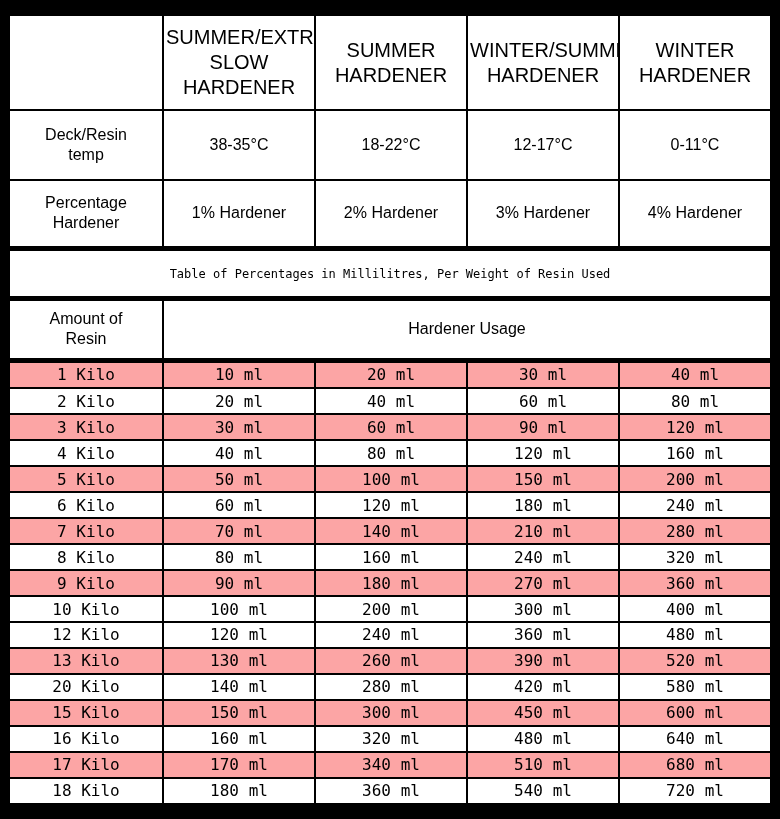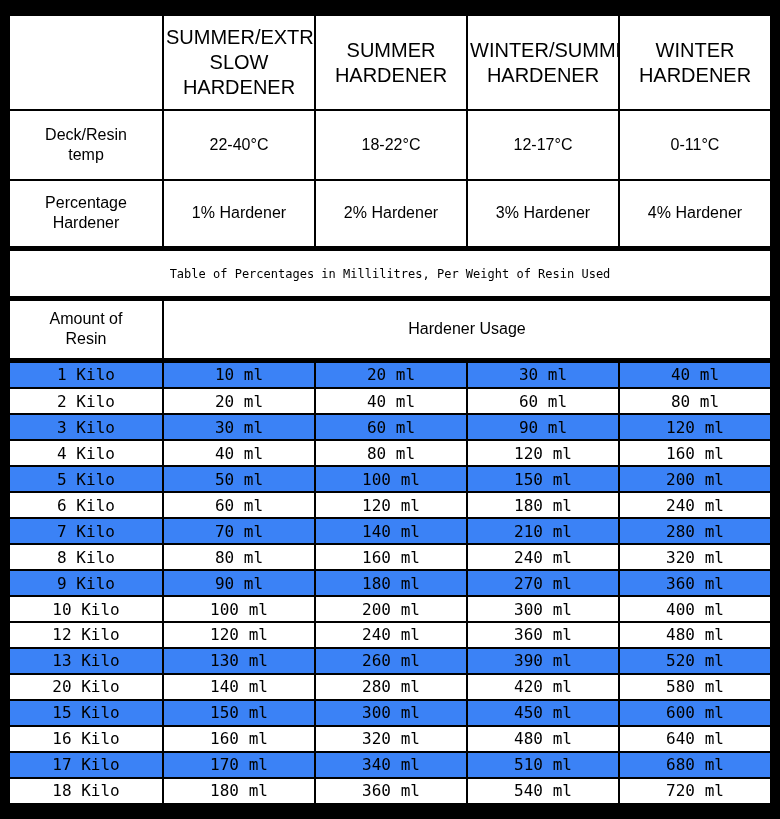--- a/index.html
+++ b/index.html
@@ -43,21 +43,21 @@
     border-top-width: 5px;
     border-bottom-width: 5px;
     font-size: 12px;
   }
   tr.usage-row    { height: 50px; }
   tr.usage-row td {
     border-bottom-width: 5px;
     font-size: 16px;
   }
   tr.data-row td  { font-size: 16px; }
-  tr.data-row.alt td { background: #3b82f6; }
+  tr.data-row.alt td { background: #fca5a5; }
 </style>
 </head>
 <body>
 
 <div class="frame">
   <table class="hardener">
     <colgroup>
       <col class="resin-col">
       <col>
         <col>
@@ -74,21 +74,21 @@
 HARDENER</td>
       <td class="sans wrap">WINTER/SUMMER
 HARDENER</td>
       <td class="sans wrap">WINTER
 HARDENER</td>
     </tr>
 
     <tr class="temp-row">
       <td class="sans wrap">Deck/Resin
 temp</td>
-      <td class="sans">22-40°C</td>
+      <td class="sans">38-35°C</td>
       <td class="sans">18-22°C</td>
       <td class="sans">12-17°C</td>
       <td class="sans">0-11°C</td>
     </tr>
 
     <tr class="pct-row">
       <td class="sans wrap">Percentage
 Hardener</td>
       <td class="sans">1% Hardener</td>
       <td class="sans">2% Hardener</td>

